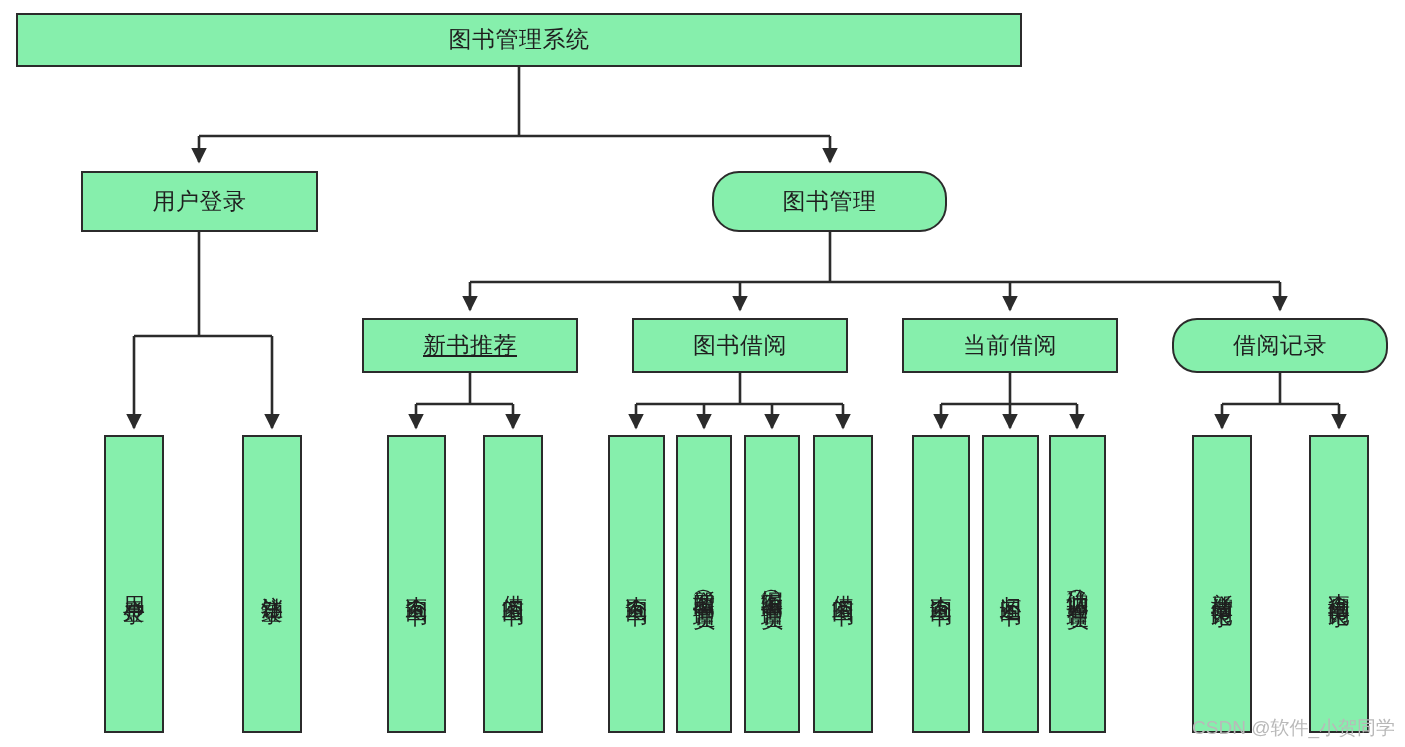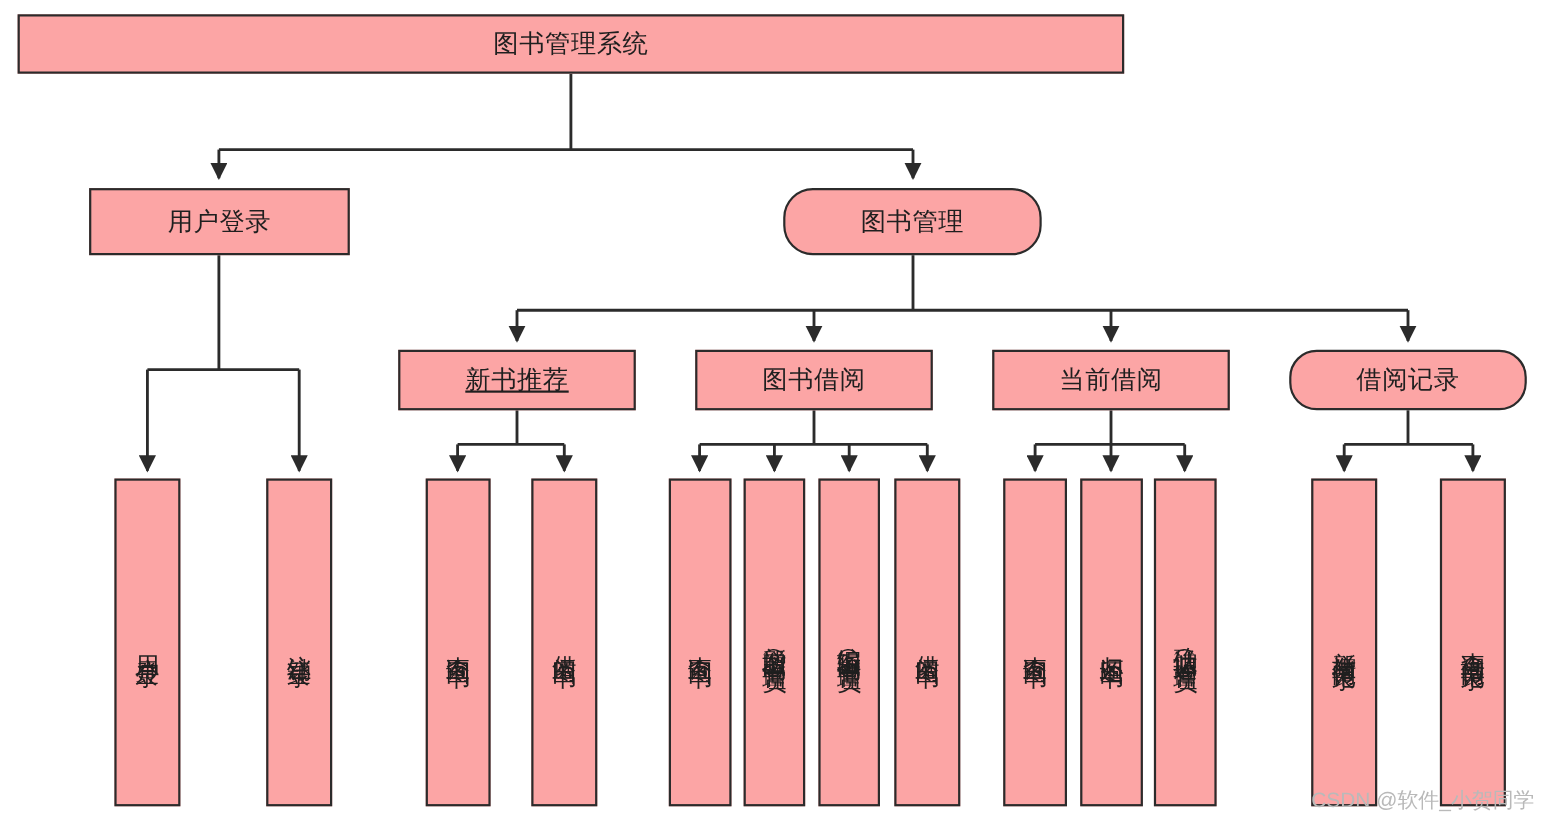--- a/index.html
+++ b/index.html
@@ -9,21 +9,21 @@
     font-family:"Liberation Sans","DejaVu Sans",sans-serif;
     overflow:hidden;
     position:relative;
   }
   #stage{position:absolute;left:0;top:0;width:1405px;height:747px;}
   svg.lines{position:absolute;left:0;top:0;width:1405px;height:747px;}
 
   .node{
     position:absolute;
     box-sizing:border-box;
-    background:#fca5a5;
+    background:#86efac;
     border:2.2px solid #2b2b2b;
     display:flex;
     align-items:center;
     justify-content:center;
     color:#1f1f1f;
     z-index:2;
   }
   .node .lbl{
     display:block;
     white-space:nowrap;

